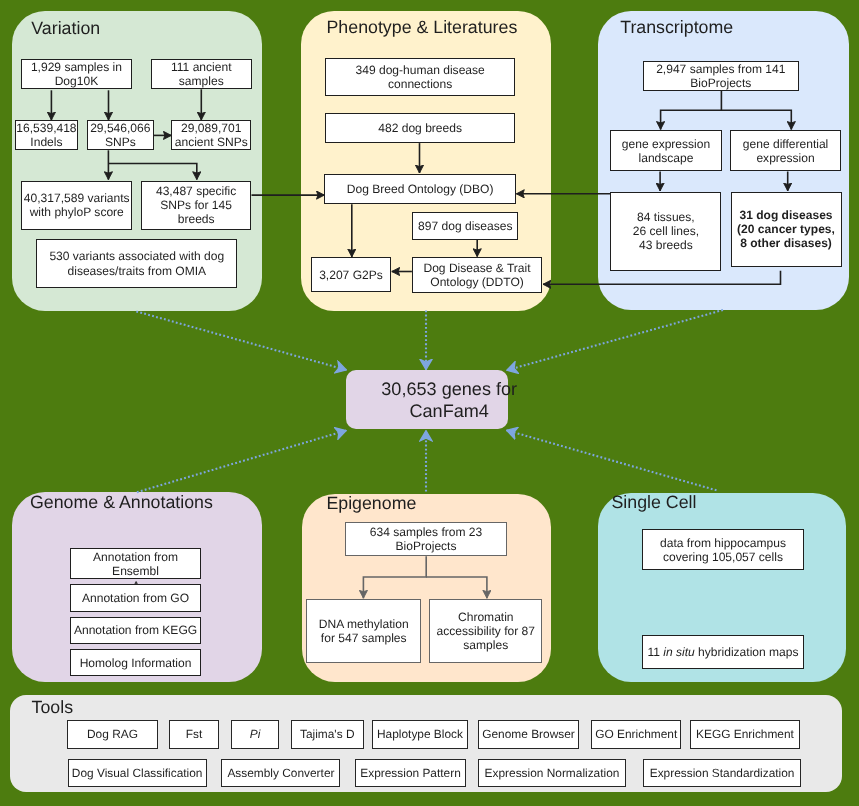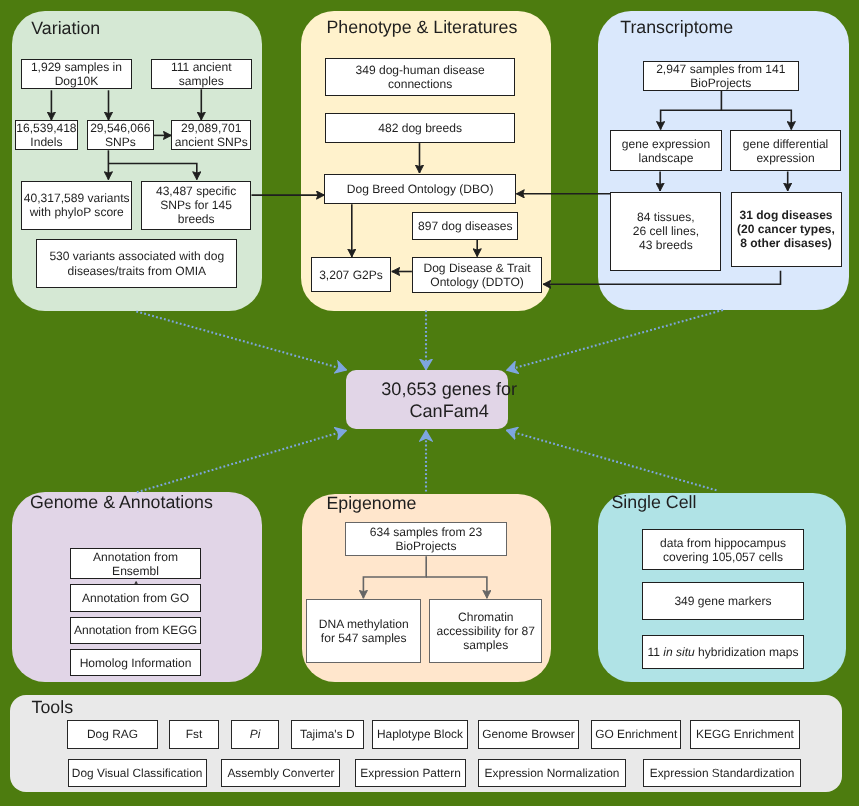--- a/index.html
+++ b/index.html
@@ -231,25 +231,20 @@
         <span class="ln">accessibility for 87</span>
         <span class="ln">samples</span>
       </span>
     </div>
   <div class="box" style="left:641.7px;top:529.3px;width:162.6px;height:40.9px;">
       <span>
         <span class="ln">data from hippocampus</span>
         <span class="ln">covering 105,057 cells</span>
       </span>
     </div>
-  <div class="box" style="left:641.7px;top:582.2px;width:162.6px;height:38.1px;">
-      <span>
-        <span class="ln">349 gene markers</span>
-      </span>
-    </div>
   <div class="box" style="left:641.7px;top:635.4px;width:162.6px;height:33.8px;">
       <span>
         <span class="ln">11 <i>in situ</i> hybridization maps</span>
       </span>
     </div>
   <div class="cbox" style="left:346.3px;top:370px;width:161.8px;height:59.2px;background:#e1d5e7;padding-left:44px;">
       <span>
         <span class="ln">30,653 genes for</span>
         <span class="ln">CanFam4</span>
       </span>

